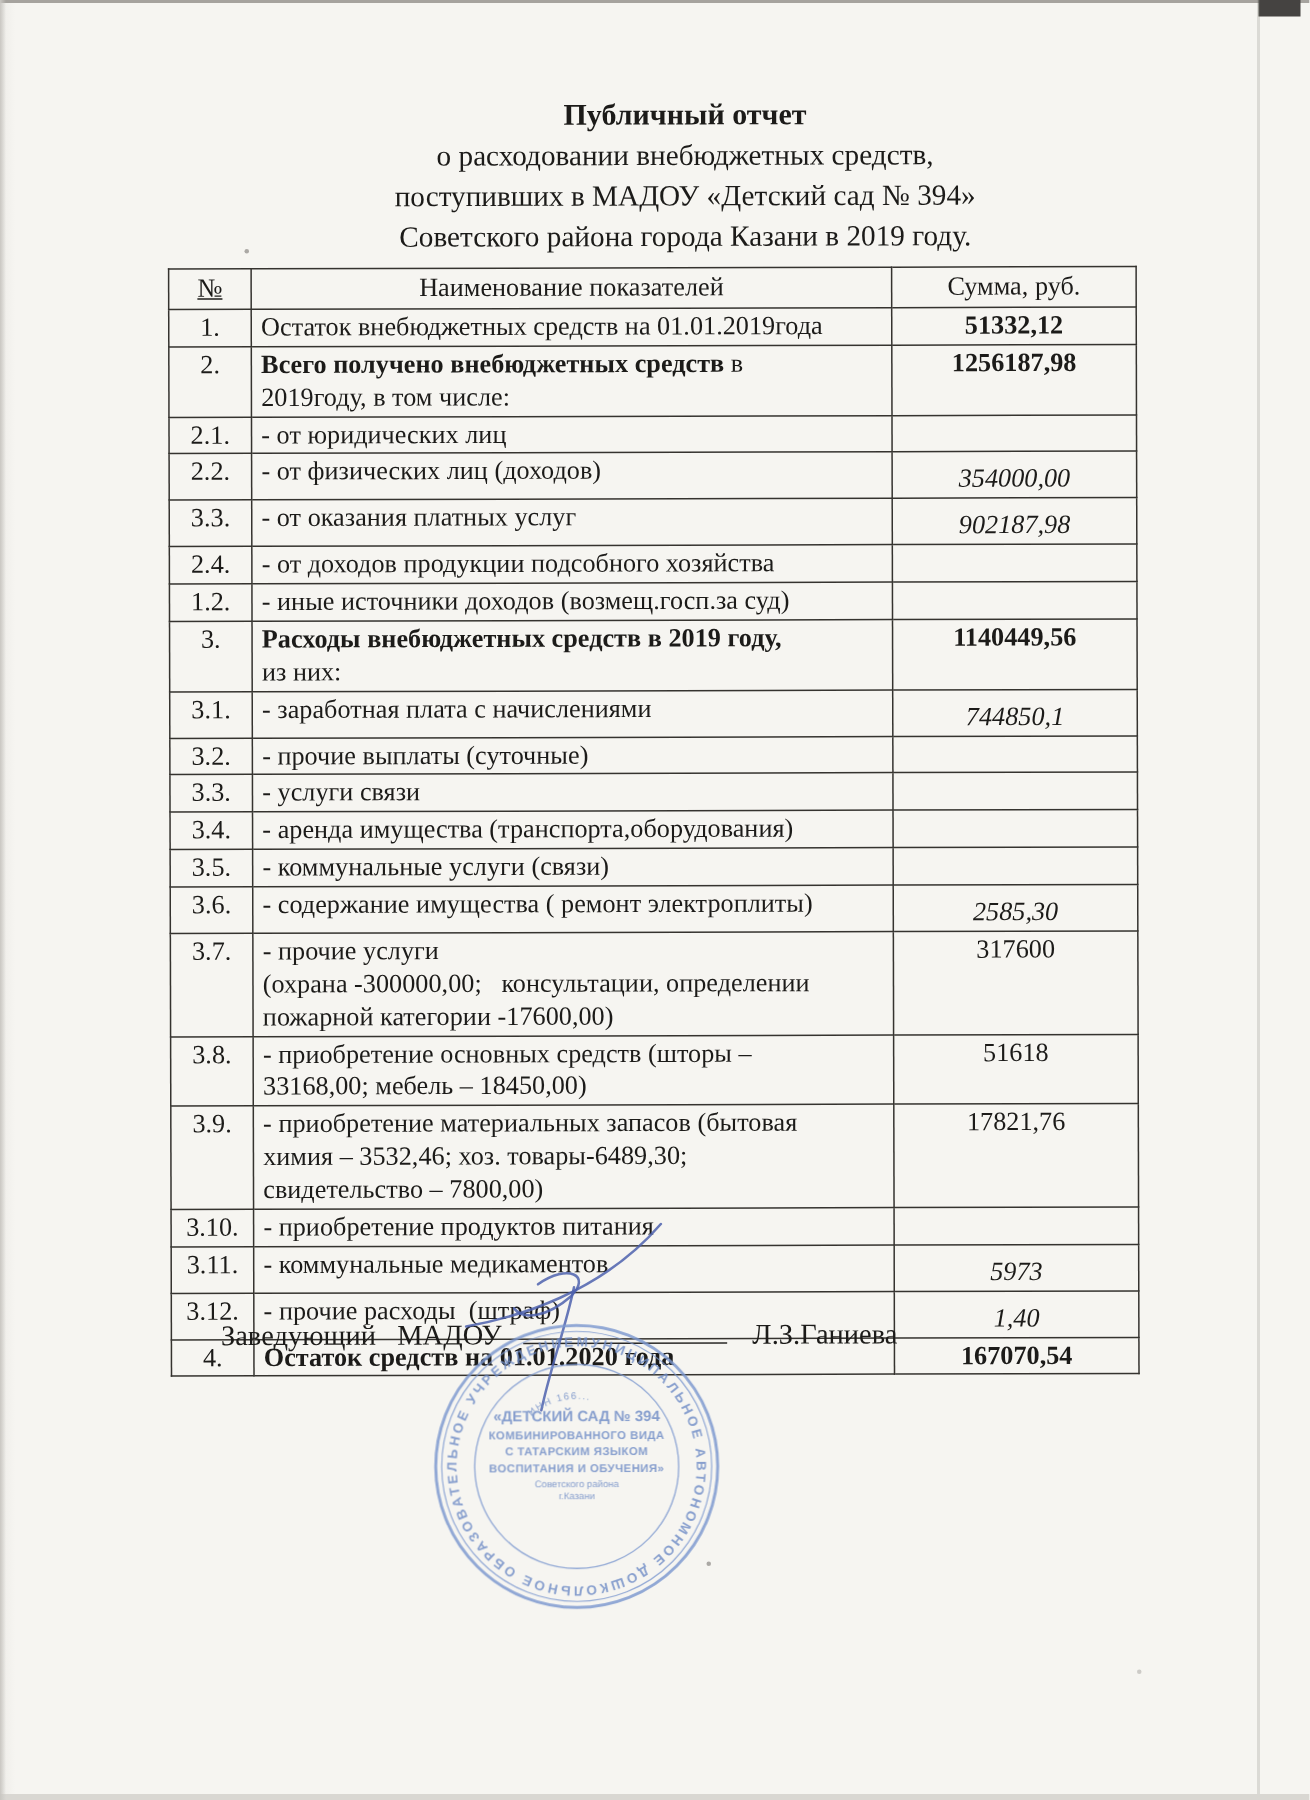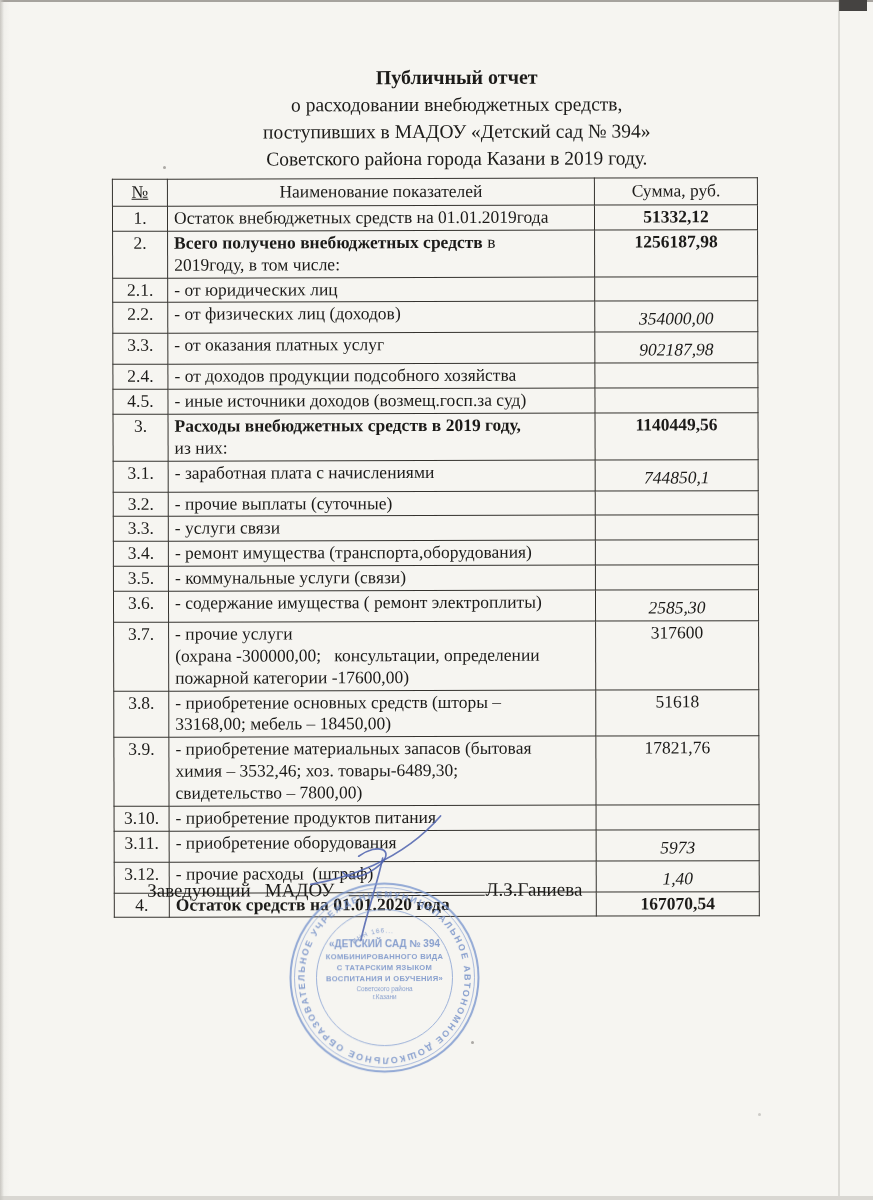--- a/index.html
+++ b/index.html
@@ -33,21 +33,21 @@
   .c-label{white-space:pre-wrap;}
   .c-label b{font-weight:bold;}
   .c-val{text-align:center;}
   .c-val.vb{font-weight:bold;margin-left:18px;}
   .c-val.vlow{padding-top:7px;font-style:italic;}
   .c-val.vtop{padding-top:1px;border-radius:21px;}
 
   .sig-row{position:absolute;left:118px;top:855px;font-size:19px;white-space:pre;}
   .sig-underline{display:inline-block;width:136px;margin-left:14px;
                  border-bottom:1.4px solid #2a2927;position:relative;height:18px;}
-  .sig-name{margin-left:1px;}
+  .sig-name{margin-left:17px;}
   .sig-ink{position:absolute;left:300px;top:812px;width:176px;height:132px;overflow:visible;}
   .sig-ink path{stroke:#4d62ae;stroke-width:1.7;fill:none;
                 stroke-linecap:round;opacity:.85;}
 
   .stamp{position:absolute;left:286px;top:880px;width:195px;height:195px;
          filter:blur(.35px);opacity:.82;}
   .stamp text{fill:#6f8cc6;font-family:"Liberation Sans","DejaVu Sans",sans-serif;}
   .stamp circle{stroke:#7c98cf;fill:none;}
   .ring-text{font-size:9px;letter-spacing:1.9px;font-weight:bold;}
   .ctr1{font-size:10px;font-weight:bold;}
@@ -117,21 +117,21 @@
         <td class="c-num">3.3.</td>
         <td class="c-label"><b class="lb"></b><span class="lr">- от оказания платных услуг</span></td>
         <td class="c-val vlow">902187,98</td>
       </tr>
           <tr>
         <td class="c-num">2.4.</td>
         <td class="c-label"><b class="lb"></b><span class="lr">- от доходов продукции подсобного хозяйства</span></td>
         <td class="c-val"></td>
       </tr>
           <tr>
-        <td class="c-num">4.5.</td>
+        <td class="c-num">1.2.</td>
         <td class="c-label"><b class="lb"></b><span class="lr">- иные источники доходов (возмещ.госп.за суд)</span></td>
         <td class="c-val"></td>
       </tr>
           <tr>
         <td class="c-num">3.</td>
         <td class="c-label"><b class="lb">Расходы внебюджетных средств в 2019 году,</b><span class="lr">
 из них:</span></td>
         <td class="c-val vb vtop">1140449,56</td>
       </tr>
           <tr>
@@ -144,21 +144,21 @@
         <td class="c-label"><b class="lb"></b><span class="lr">- прочие выплаты (суточные)</span></td>
         <td class="c-val"></td>
       </tr>
           <tr>
         <td class="c-num">3.3.</td>
         <td class="c-label"><b class="lb"></b><span class="lr">- услуги связи</span></td>
         <td class="c-val"></td>
       </tr>
           <tr>
         <td class="c-num">3.4.</td>
-        <td class="c-label"><b class="lb"></b><span class="lr">- ремонт имущества (транспорта,оборудования)</span></td>
+        <td class="c-label"><b class="lb"></b><span class="lr">- аренда имущества (транспорта,оборудования)</span></td>
         <td class="c-val"></td>
       </tr>
           <tr>
         <td class="c-num">3.5.</td>
         <td class="c-label"><b class="lb"></b><span class="lr">- коммунальные услуги (связи)</span></td>
         <td class="c-val"></td>
       </tr>
           <tr>
         <td class="c-num">3.6.</td>
         <td class="c-label"><b class="lb"></b><span class="lr">- содержание имущества ( ремонт электроплиты)</span></td>
@@ -184,21 +184,21 @@
 свидетельство – 7800,00)</span></td>
         <td class="c-val vtop">17821,76</td>
       </tr>
           <tr>
         <td class="c-num">3.10.</td>
         <td class="c-label"><b class="lb"></b><span class="lr">- приобретение продуктов питания</span></td>
         <td class="c-val"></td>
       </tr>
           <tr>
         <td class="c-num">3.11.</td>
-        <td class="c-label"><b class="lb"></b><span class="lr">- приобретение оборудования</span></td>
+        <td class="c-label"><b class="lb"></b><span class="lr">- коммунальные медикаментов</span></td>
         <td class="c-val vlow">5973</td>
       </tr>
           <tr>
         <td class="c-num">3.12.</td>
         <td class="c-label"><b class="lb"></b><span class="lr">- прочие расходы  (штраф)</span></td>
         <td class="c-val vlow">1,40</td>
       </tr>
           <tr>
         <td class="c-num">4.</td>
         <td class="c-label"><b class="lb">Остаток средств на 01.01.2020 года</b><span class="lr"></span></td>

